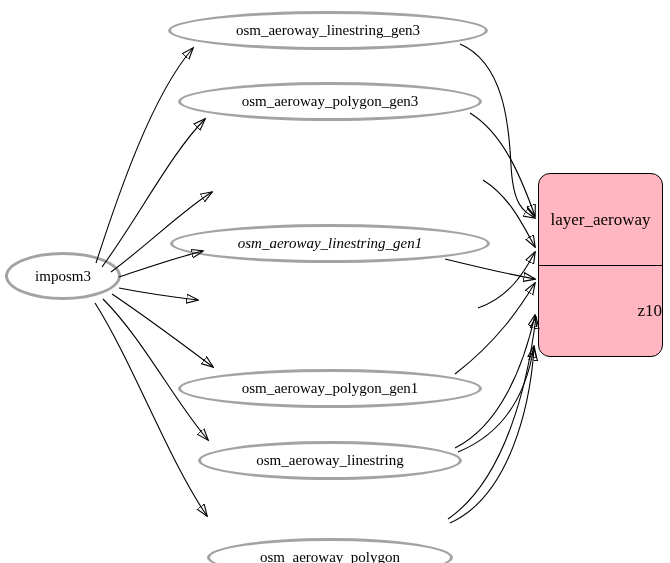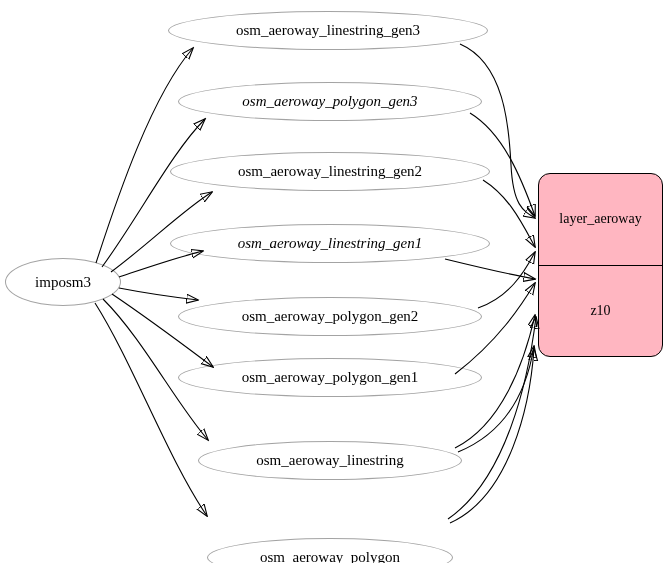--- a/index.html
+++ b/index.html
@@ -16,79 +16,73 @@
   .node {
     position: absolute;
     display: flex;
     align-items: center;
     justify-content: center;
     font-size: 15px;
     line-height: 1;
     white-space: nowrap;
   }
   .ellipse {
-    border: 1px solid #a3a3a3;
+    border: 3px solid #a3a3a3;
     border-radius: 50%;
     background: #ffffff;
   }
   .record {
     position: absolute;
     border: 1px solid #000;
     border-radius: 12px;
     background: #ffb6c1;
     display: flex;
     flex-direction: column;
     overflow: hidden;
   }
   .record .row {
     flex: 1;
     display: flex;
     align-items: center;
     justify-content: center;
-    font-size: 14px;
+    font-size: 17px;
     line-height: 1;
   }
-  .record .row + .row { border-top: 1px solid #000; }
+  .record .row + .row { border-top: 1px solid #000; justify-content: flex-end; }
   svg.edges {
     position: absolute;
     left: 0; top: 0;
     width: 670px; height: 563px;
     pointer-events: none;
   }
   svg.edges path {
     fill: none;
     stroke: #000;
     stroke-width: 1.1;
   }
 </style>
 </head>
 <body>
 
 <div class="canvas">
 
-  <div class="node ellipse" style="left:5px; top:258px; width:116px; height:48px;">
+  <div class="node ellipse" style="left:5px; top:252px; width:116px; height:48px;">
     <span>imposm3</span>
   </div>
 
   <div class="node ellipse" style="left:168px; top:11px; width:320px; height:39px;">
     <span>osm_aeroway_linestring_gen3</span>
   </div>
-  <div class="node ellipse" style="left:178px; top:82px; width:304px; height:39px;font-style:italic;">
+  <div class="node ellipse" style="left:178px; top:82px; width:304px; height:39px;">
     <span>osm_aeroway_polygon_gen3</span>
-  </div>
-  <div class="node ellipse" style="left:170px; top:152px; width:320px; height:39px;">
-    <span>osm_aeroway_linestring_gen2</span>
   </div>
   <div class="node ellipse" style="left:170px; top:224px; width:320px; height:39px;font-style:italic;">
     <span>osm_aeroway_linestring_gen1</span>
   </div>
-  <div class="node ellipse" style="left:178px; top:297px; width:304px; height:39px;">
-    <span>osm_aeroway_polygon_gen2</span>
-  </div>
-  <div class="node ellipse" style="left:178px; top:358px; width:304px; height:39px;">
+  <div class="node ellipse" style="left:178px; top:369px; width:304px; height:39px;">
     <span>osm_aeroway_polygon_gen1</span>
   </div>
   <div class="node ellipse" style="left:198px; top:441px; width:264px; height:39px;">
     <span>osm_aeroway_linestring</span>
   </div>
   <div class="node ellipse" style="left:207px; top:538px; width:246px; height:39px;">
     <span>osm_aeroway_polygon</span>
   </div>
 
   <div class="record" style="left:538px; top:173px; width:125px; height:184px;">

